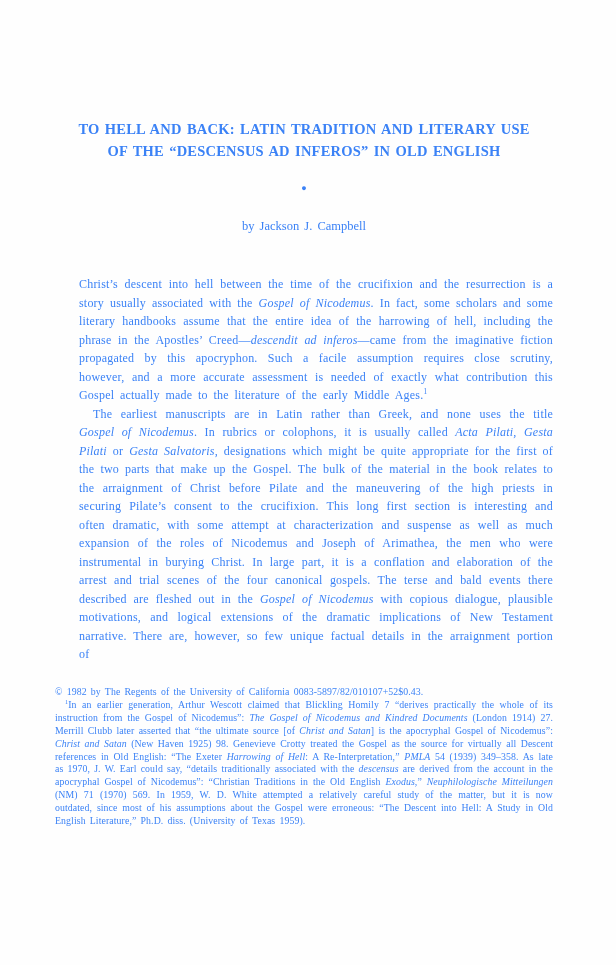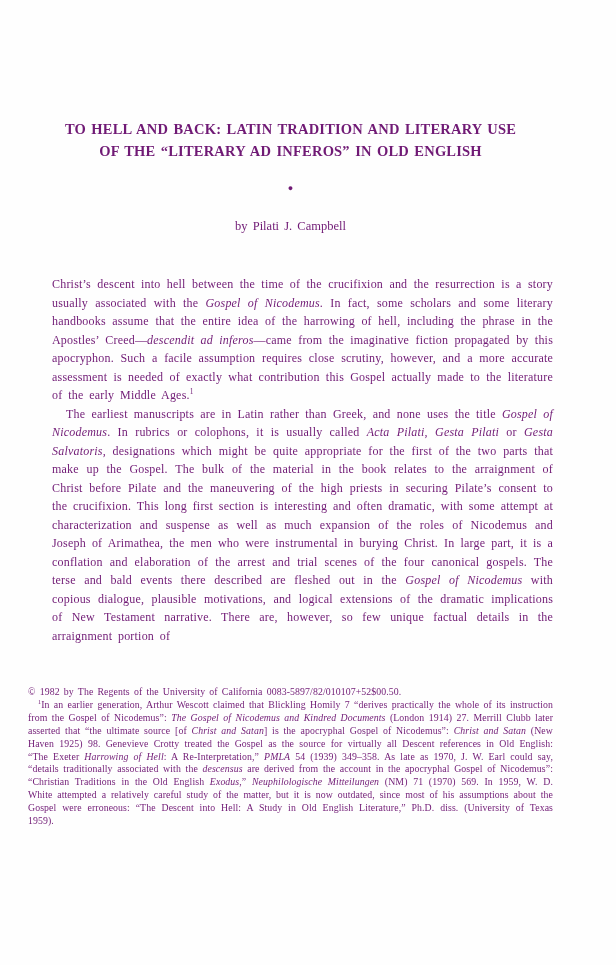--- a/index.html
+++ b/index.html
@@ -6,23 +6,23 @@
     margin: 0;
     padding: 0;
     background: #ffffff;
   }
   .page {
     position: relative;
     width: 616px;
     height: 965px;
     box-sizing: border-box;
     background: #fefefe;
-    color: #701a75;
+    color: #3b82f6;
     font-family: "Liberation Serif", serif;
-    padding: 118px 63px 0 28px;
+    padding: 118px 63px 0 55px;
     overflow: hidden;
   }
   .article-title {
     margin: 0;
     font-size: 14.5px;
     line-height: 22px;
     font-weight: 700;
     text-align: center;
     letter-spacing: 0.2px;
     word-spacing: 1.5px;
@@ -73,31 +73,31 @@
   i { font-style: italic; }
 </style>
 </head>
 <body>
 
 <div class="page">
 
   <header>
     <h1 class="article-title">
       <span class="title-line">TO HELL AND BACK: LATIN TRADITION AND LITERARY USE</span>
-      <span class="title-line">OF THE “LITERARY AD INFEROS” IN OLD ENGLISH</span>
+      <span class="title-line">OF THE “DESCENSUS AD INFEROS” IN OLD ENGLISH</span>
     </h1>
 
     <div class="separator">●</div>
 
-    <div class="byline">by Pilati J. Campbell</div>
+    <div class="byline">by Jackson J. Campbell</div>
   </header>
 
   <main class="body-block">
     <p class="body-para"><span>Christ’s descent into hell between the time of the crucifixion and the resurrection is a story usually associated with the </span><i>Gospel of Nicodemus</i><span>. In fact, some scholars and some literary handbooks assume that the entire idea of the harrowing of hell, including the phrase in the Apostles’ Creed—</span><i>descendit ad inferos</i><span>—came from the imaginative fiction propagated by this apocryphon. Such a facile assumption requires close scrutiny, however, and a more accurate assessment is needed of exactly what contribution this Gospel actually made to the literature of the early Middle Ages.</span><sup>1</sup></p>
     <p class="body-para indent"><span>The earliest manuscripts are in Latin rather than Greek, and none uses the title </span><i>Gospel of Nicodemus</i><span>. In rubrics or colophons, it is usually called </span><i>Acta Pilati</i><span>, </span><i>Gesta Pilati</i><span> or </span><i>Gesta Salvatoris</i><span>, designations which might be quite appropriate for the first of the two parts that make up the Gospel. The bulk of the material in the book relates to the arraignment of Christ before Pilate and the maneuvering of the high priests in securing Pilate’s consent to the crucifixion. This long first section is interesting and often dramatic, with some attempt at characterization and suspense as well as much expansion of the roles of Nicodemus and Joseph of Arimathea, the men who were instrumental in burying Christ. In large part, it is a conflation and elaboration of the arrest and trial scenes of the four canonical gospels. The terse and bald events there described are fleshed out in the </span><i>Gospel of Nicodemus</i><span> with copious dialogue, plausible motivations, and logical extensions of the dramatic implications of New Testament narrative. There are, however, so few unique factual details in the arraignment portion of</span></p>
   </main>
 
   <footer class="footnotes">
-    <p class="footnote copyright"><span>© 1982 by The Regents of the University of California 0083-5897/82/010107+52$00.50.</span></p>
+    <p class="footnote copyright"><span>© 1982 by The Regents of the University of California 0083-5897/82/010107+52$0.43.</span></p>
     <p class="footnote note"><sup>1</sup><span>In an earlier generation, Arthur Wescott claimed that Blickling Homily 7 “derives practically the whole of its instruction from the Gospel of Nicodemus”: </span><i>The Gospel of Nicodemus and Kindred Documents</i><span> (London 1914) 27. Merrill Clubb later asserted that “the ultimate source [of </span><i>Christ and Satan</i><span>] is the apocryphal Gospel of Nicodemus”: </span><i>Christ and Satan</i><span> (New Haven 1925) 98. Genevieve Crotty treated the Gospel as the source for virtually all Descent references in Old English: “The Exeter </span><i>Harrowing of Hell</i><span>: A Re-Interpretation,” </span><i>PMLA</i><span> 54 (1939) 349–358. As late as 1970, J. W. Earl could say, “details traditionally associated with the </span><i>descensus</i><span> are derived from the account in the apocryphal Gospel of Nicodemus”: “Christian Traditions in the Old English </span><i>Exodus</i><span>,” </span><i>Neuphilologische Mitteilungen</i><span> (NM) 71 (1970) 569. In 1959, W. D. White attempted a relatively careful study of the matter, but it is now outdated, since most of his assumptions about the Gospel were erroneous: “The Descent into Hell: A Study in Old English Literature,” Ph.D. diss. (University of Texas 1959).</span></p>
   </footer>
 
 </div>
 
 </body></html>

